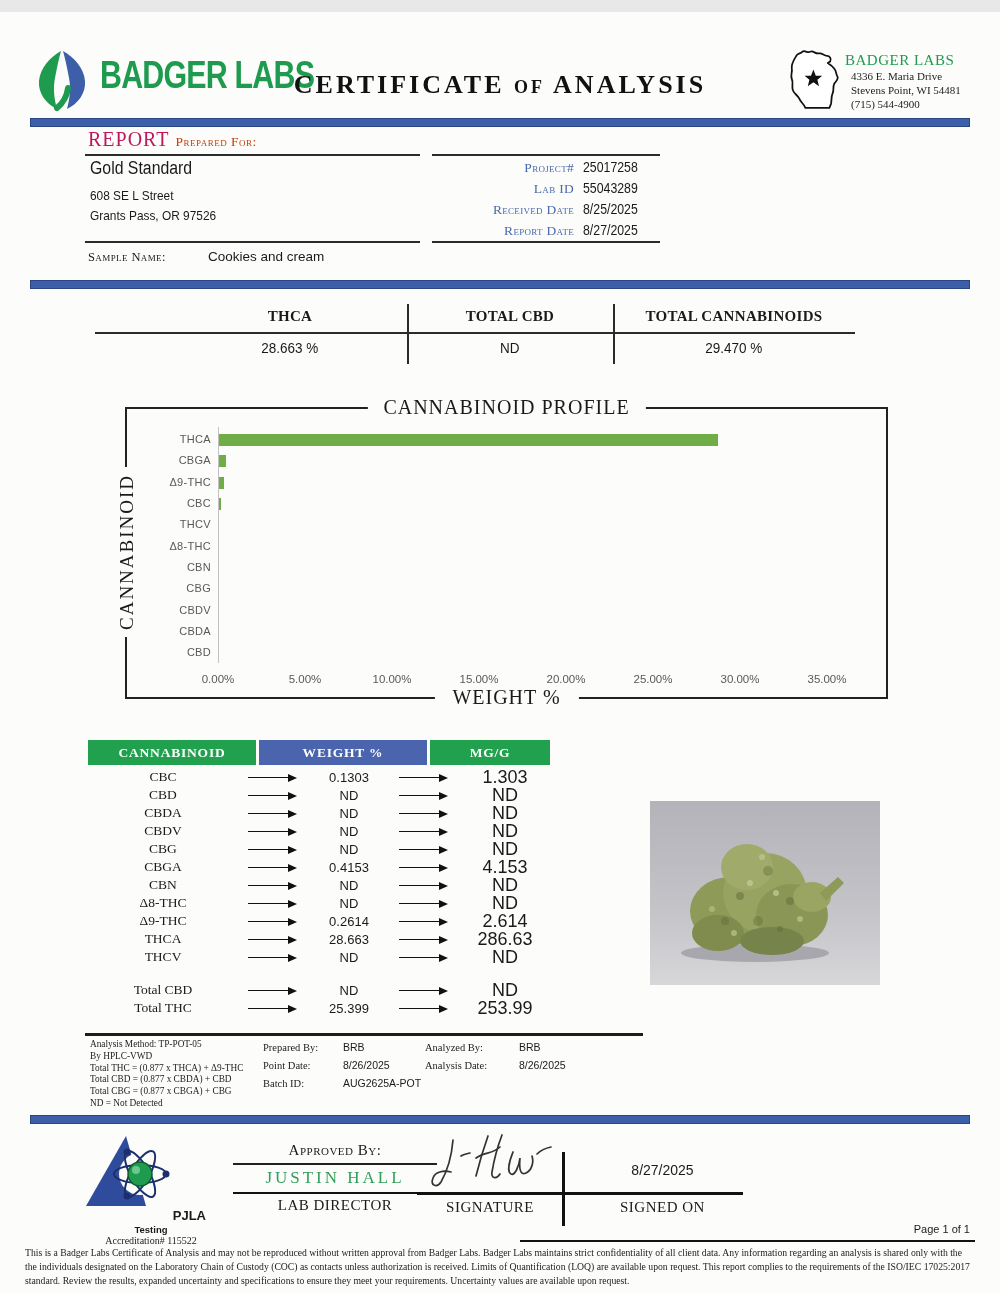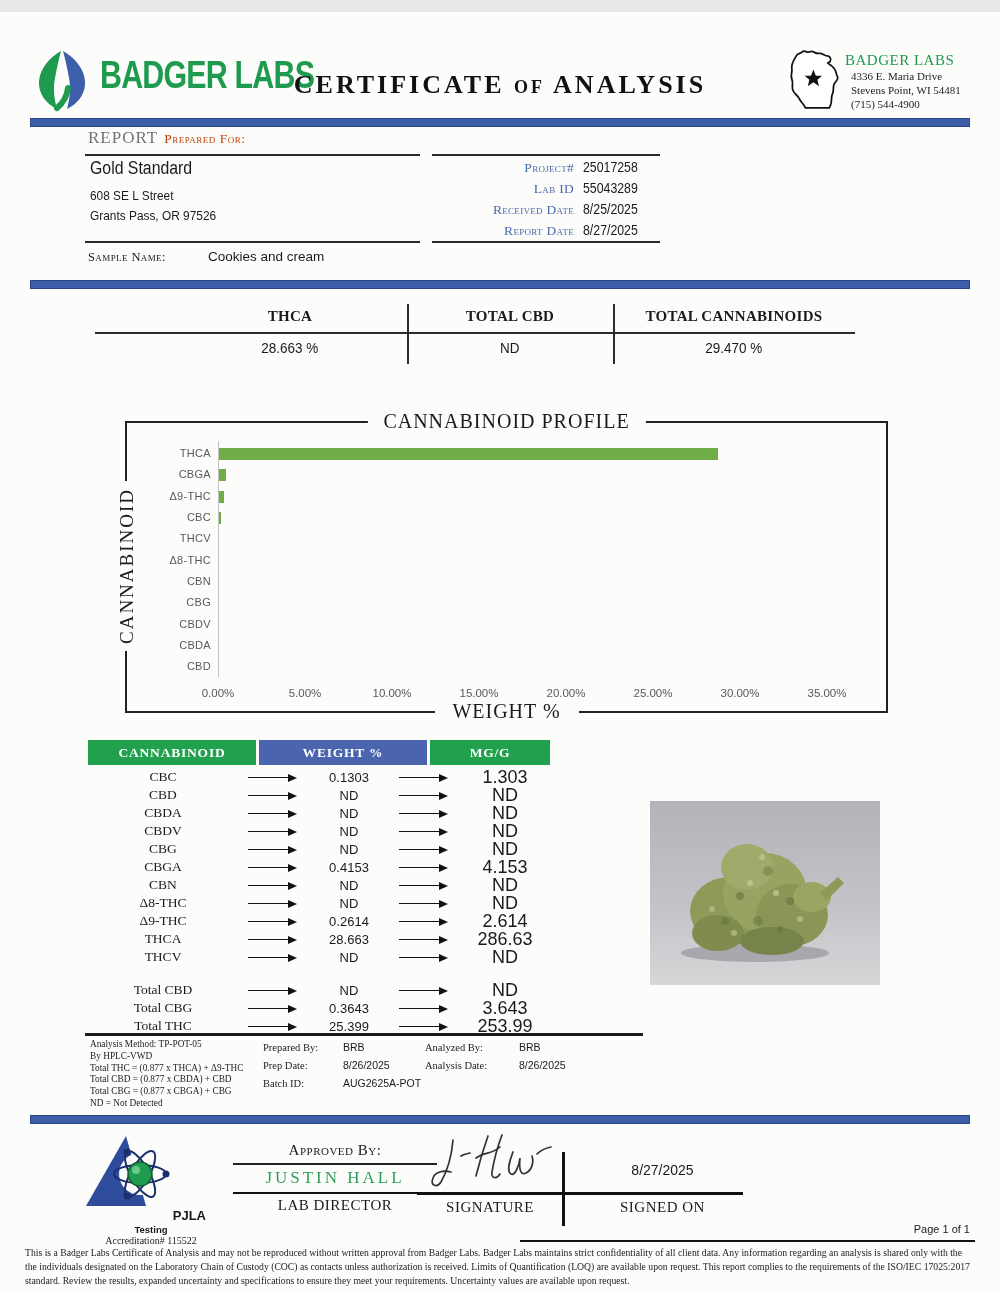--- a/index.html
+++ b/index.html
@@ -25,21 +25,21 @@
   #lab-info { left:845px; top:40px; width:150px; }
   #lab-name { color:#1E9B4E; font-size:15px; letter-spacing:.5px; }
   .lab-line { font-size:11px; line-height:14px; color:#222; padding-left:6px; }
   .bluebar { left:30px; width:940px; background:#3D5FA9; border:1px solid #2A4584; }
   #bluebar1 { top:106px; height:9px; }
   #bluebar2 { top:268px; height:9px; }
   #bluebar3 { top:1103px; height:9px; }
 
   
   #rep-heading { left:88px; top:116px; }
-  #rep-word { font-size:17px; color:#737373; letter-spacing:1px; }
+  #rep-word { font-size:20px; color:#be185d; letter-spacing:1px; }
   #rep-rest { font-size:13.5px; color:#c2410c; font-variant:small-caps; letter-spacing:.5px; margin-left:6px; }
   .hline { background:#2b2b2b; height:1.5px; }
   #line-l1 { left:85px; top:142px; width:335px; }
   #line-r1 { left:432px; top:142px; width:228px; }
   #line-l2 { left:85px; top:229px; width:335px; }
   #line-r2 { left:432px; top:229px; width:228px; }
   #client { left:90px; top:146px; width:300px; }
   #client-name { font-size:18px; }
   .client-addr { font-size:13.5px; line-height:20px; }
   #client-name { margin-bottom:7px; }
@@ -56,21 +56,21 @@
   .sum-label { top:296px; text-align:center; font-weight:bold; font-size:15px; letter-spacing:.3px; }
   .sum-value { top:327px; text-align:center; font-size:15px; }
   #sum-l0,#sum-v0 { left:180px; width:220px; }
   #sum-l1,#sum-v1 { left:410px; width:200px; }
   #sum-l2,#sum-v2 { left:615px; width:238px; }
   #sum-hline { left:95px; top:320px; width:760px; }
   .vline { width:1.5px; background:#2b2b2b; top:292px; height:60px; }
   #sum-div1 { left:407px; } #sum-div2 { left:613px; }
 
   
-  #chart { left:125px; top:397px; width:763px; height:312px; }
+  #chart { left:125px; top:383px; width:763px; height:312px; }
   #chart-topline { position:absolute; left:0; right:0; top:12px; height:2px; background:#222; }
   #chart-title { position:absolute; top:1px; left:50%; transform:translateX(-50%);
                  background:#fcfcfa; padding:0 16px; font-size:20px; letter-spacing:1px;
                  line-height:23px; white-space:nowrap; }
   #chart-left { position:absolute; left:0; top:12px; width:2px; height:292px; background:#222; }
   #chart-right { position:absolute; right:0; top:12px; width:2px; height:292px; background:#222; }
   #chart-botline { position:absolute; left:0; right:0; top:302px; height:2px; background:#222; }
   #chart-ylab { position:absolute; left:-10px; top:72px; width:24px; height:170px;
                 background:#fcfcfa; writing-mode:vertical-rl; transform:rotate(180deg);
                 text-align:center; font-size:19px; letter-spacing:2px; line-height:24px; }
@@ -344,27 +344,20 @@
       </div>
     <div id="rows-total">
         <div class="trow">
           <div class="tname">Total CBD</div>
           <div class="arr"></div>
           <div class="tval">ND</div>
           <div class="arr"></div>
           <div class="tval2">ND</div>
         </div>
         <div class="trow">
-          <div class="tname">Total CBG</div>
-          <div class="arr"></div>
-          <div class="tval">0.3643</div>
-          <div class="arr"></div>
-          <div class="tval2">3.643</div>
-        </div>
-        <div class="trow">
           <div class="tname">Total THC</div>
           <div class="arr"></div>
           <div class="tval">25.399</div>
           <div class="arr"></div>
           <div class="tval2">253.99</div>
         </div>
       </div>
   </div>
   <div class="abs" id="table-endline"></div>
 
@@ -401,21 +394,21 @@
       <div>Total CBD = (0.877 x  CBDA) + CBD</div>
       <div>Total CBG = (0.877 x  CBGA) + CBG</div>
       <div>ND = Not Detected</div>
     </div>
   <div class="note-col" id="notes-mid">
     <div class="note-row">
       <div class="note-label">Prepared By:</div>
       <div class="note-val sans">BRB</div>
     </div>
     <div class="note-row">
-      <div class="note-label">Prep Date:</div>
+      <div class="note-label">Point Date:</div>
       <div class="note-val sans">8/26/2025</div>
     </div>
     <div class="note-row">
       <div class="note-label">Batch ID:</div>
       <div class="note-val sans">AUG2625A-POT</div>
     </div>
   </div>
   <div class="note-col" id="notes-right">
     <div class="note-row">
       <div class="note-label">Analyzed By:</div>

